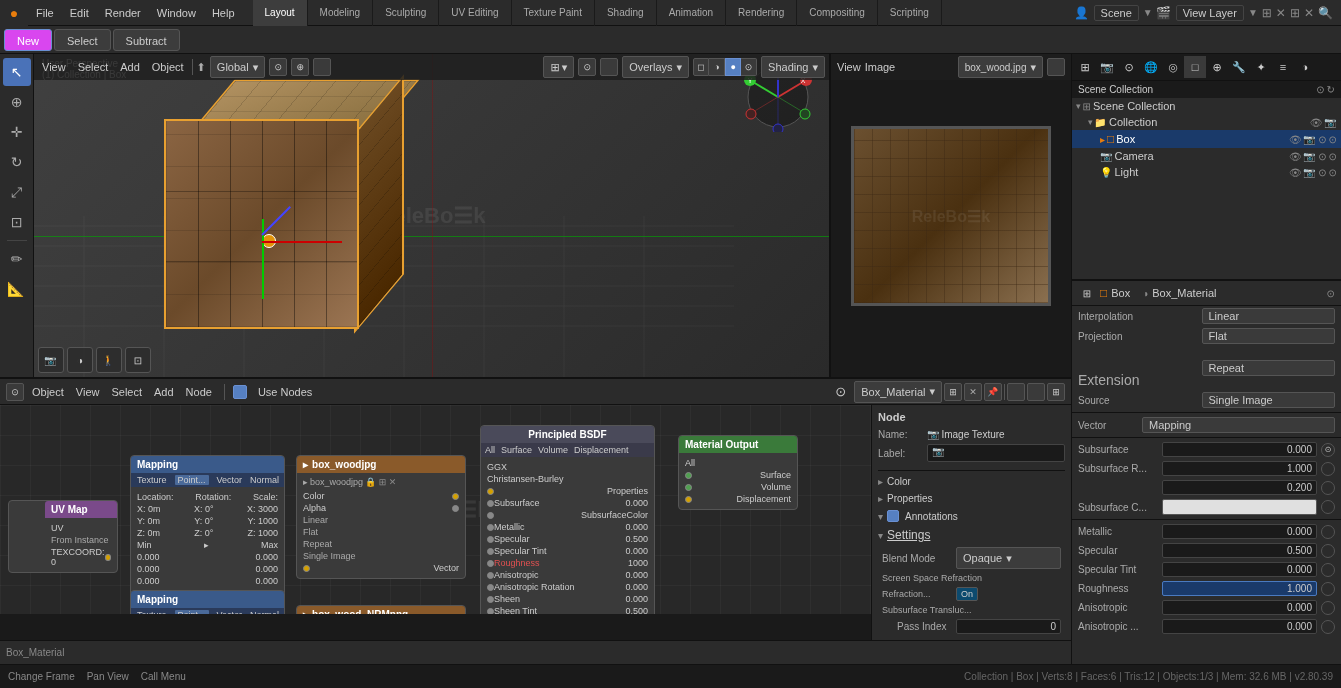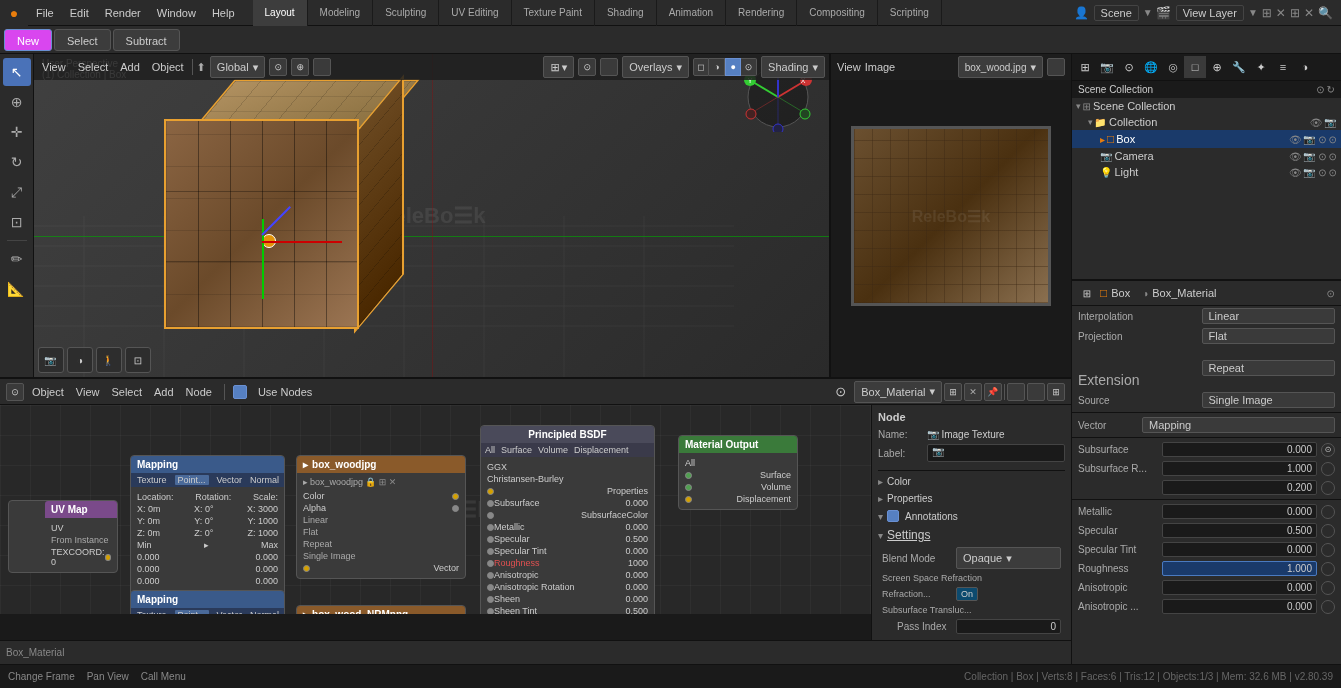--- a/index.html
+++ b/index.html
@@ -1037,20 +1037,25 @@
       <div style="display:flex;align-items:center;gap:4px;padding:2px 6px;">
         <span style="color:#aaa;font-size:10px;min-width:80px;">Subsurface R...</span>
         <div class="prop-value" style="flex:1;">1.000</div>
         <div style="width:14px;height:14px;border:1px solid #555;border-radius:50%;cursor:pointer;"></div>
       </div>
       <div style="display:flex;align-items:center;gap:4px;padding:2px 6px;">
         <span style="color:#aaa;font-size:10px;min-width:80px;"></span>
         <div class="prop-value" style="flex:1;">0.200</div>
         <div style="width:14px;height:14px;border:1px solid #555;border-radius:50%;cursor:pointer;"></div>
       </div>
+      <div style="display:flex;align-items:center;gap:4px;padding:2px 6px;">
+        <span style="color:#aaa;font-size:10px;min-width:80px;">Subsurface C...</span>
+        <div style="flex:1;height:16px;background:#e0e0e0;border:1px solid #555;border-radius:2px;"></div>
+        <div style="width:14px;height:14px;border:1px solid #555;border-radius:50%;cursor:pointer;"></div>
+      </div>
 
       <div class="prop-divider"></div>
 
       <div style="display:flex;align-items:center;gap:4px;padding:2px 6px;">
         <span style="color:#aaa;font-size:10px;min-width:80px;">Metallic</span>
         <div class="prop-value" style="flex:1;">0.000</div>
         <div style="width:14px;height:14px;border:1px solid #555;border-radius:50%;cursor:pointer;"></div>
       </div>
       <div style="display:flex;align-items:center;gap:4px;padding:2px 6px;">
         <span style="color:#aaa;font-size:10px;min-width:80px;">Specular</span>

